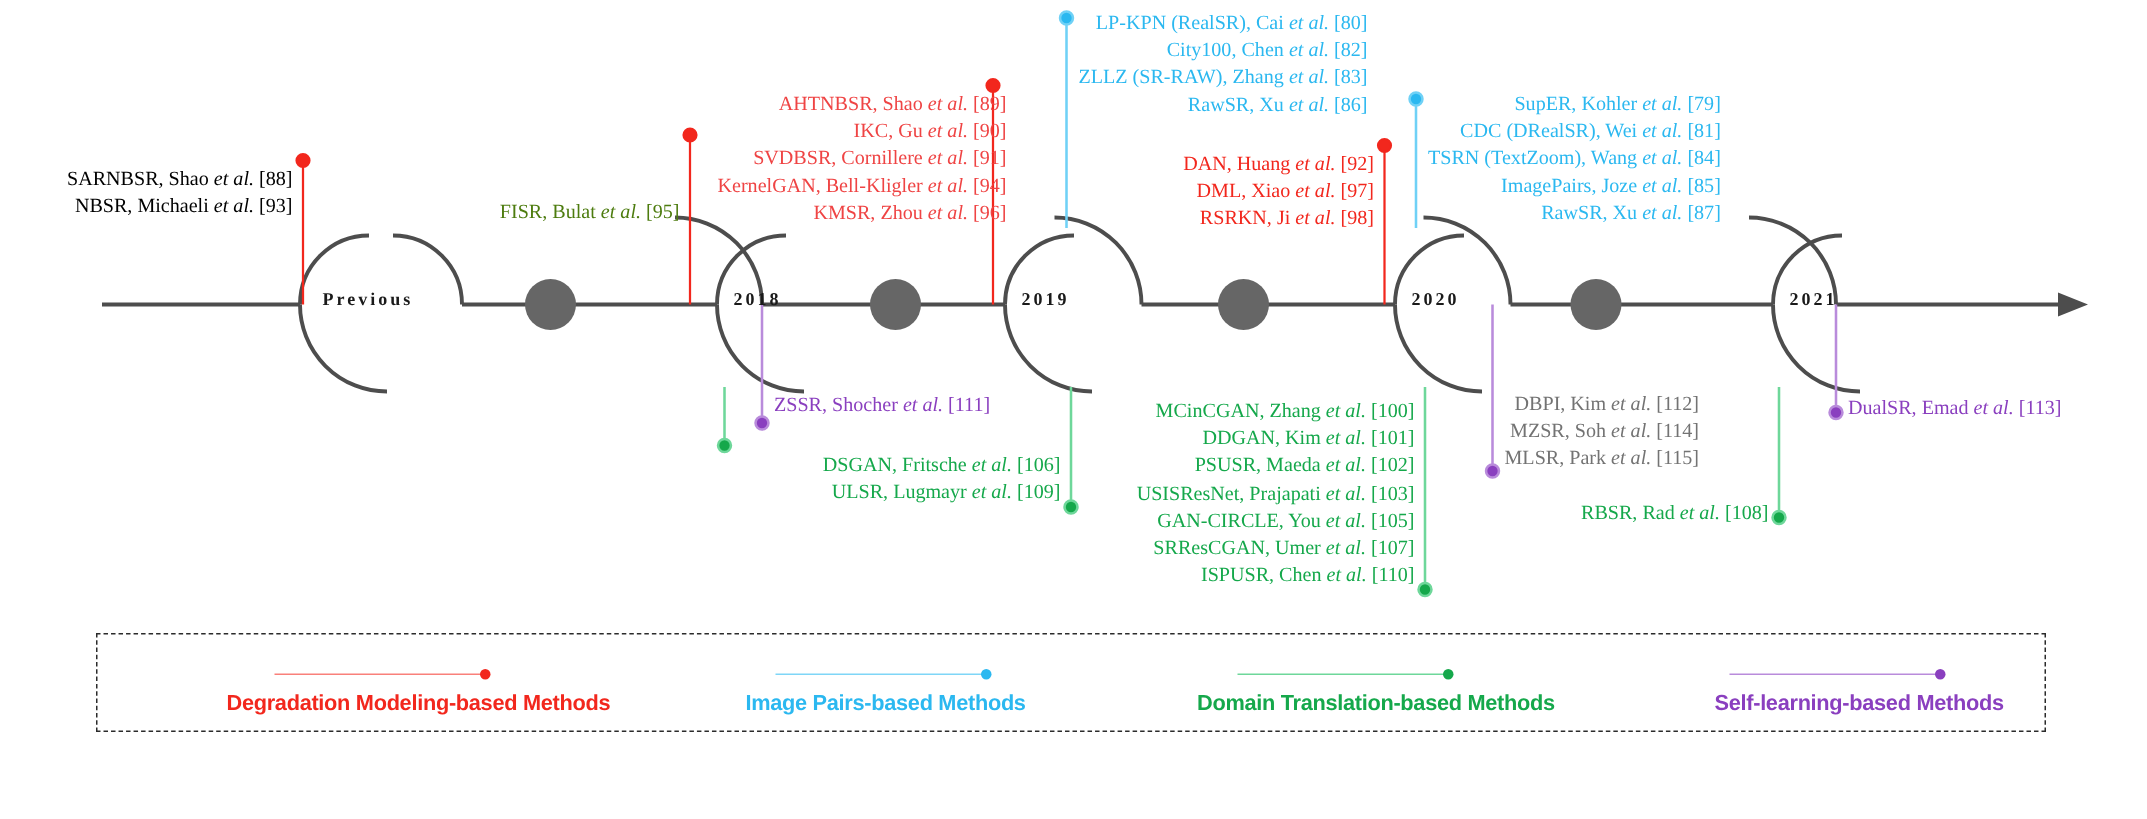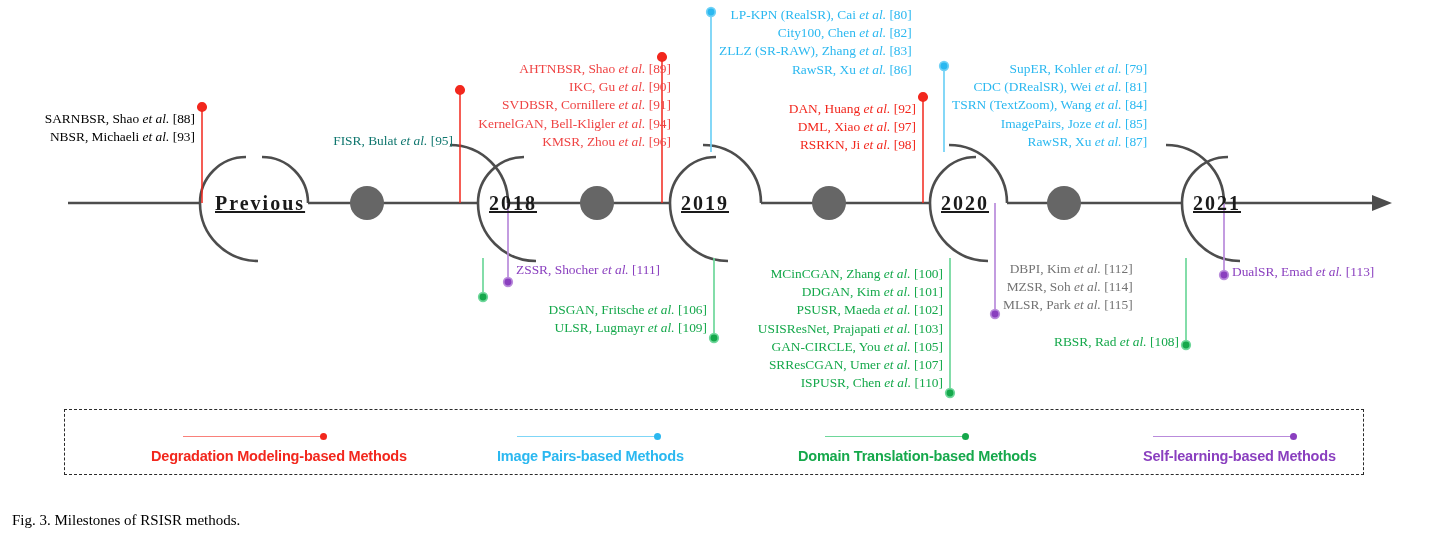--- a/index.html
+++ b/index.html
@@ -24,30 +24,29 @@
 
   .c-red{color:#F2271D;}
   .c-blue{color:#2BB8F0;}
   .c-green{color:#15A84B;}
   .c-purple{color:#8A3FBF;}
 
   .yr{
     position:absolute;
     font-family:"Liberation Serif","DejaVu Serif",serif;
     font-weight:bold;
-    font-size:20px;
+    font-size:12px;
     letter-spacing:2px;
     color:#1a1a1a;
     white-space:nowrap;
-    text-decoration:underline;
   }
 
   
   #legend{
-    position:absolute;left:64px;top:409px;width:1300px;height:66px;
+    position:absolute;left:64px;top:422px;width:1300px;height:66px;
     border:1.6px dashed #2b2b2b;
     box-sizing:border-box;
   }
   .leg-item{position:absolute;top:0;height:66px;}
   .leg-line{position:absolute;height:0;border-top:1.6px solid;top:26px;}
   .leg-dot{position:absolute;width:7px;height:7px;border-radius:50%;top:22.5px;}
   .leg-text{
     position:absolute;top:38px;
     font-family:"Liberation Sans","DejaVu Sans",sans-serif;
     font-weight:bold;font-size:14.5px;white-space:nowrap;
@@ -147,21 +146,21 @@
   <div class="yr" style="left:215px;top:192px;">Previous</div>
   <div class="yr" style="left:489px;top:192px;">2018</div>
   <div class="yr" style="left:681px;top:192px;">2019</div>
   <div class="yr" style="left:941px;top:192px;">2020</div>
   <div class="yr" style="left:1193px;top:192px;">2021</div>
 
   <div class="lbl r c-red" style="right: 1236px; top: 110px; color: #000000;">
       <div>SARNBSR, Shao <i>et al.</i> [88]</div>
       <div>NBSR, Michaeli <i>et al.</i> [93]</div>
     </div>
-  <div class="lbl r c-red" style="right: 978px; top: 132px; color: #0f766e;">
+  <div class="lbl r c-red" style="right: 978px; top: 132px; color: #4d7c0f;">
       <div>FISR, Bulat <i>et al.</i> [95]</div>
     </div>
   <div class="lbl r c-red" style="right: 760px; top: 60px; color: #ef4444;">
       <div>AHTNBSR, Shao <i>et al.</i> [89]</div>
       <div>IKC,  Gu <i>et al.</i> [90]</div>
       <div>SVDBSR, Cornillere <i>et al.</i>  [91]</div>
       <div>KernelGAN, Bell-Kligler <i>et al.</i>  [94]</div>
       <div>KMSR, Zhou <i>et al.</i>  [96]</div>
     </div>
   <div class="lbl r c-red" style="right: 515px; top: 100px; color: rgb(242, 39, 29);">
@@ -227,15 +226,14 @@
       <div class="leg-dot bg-green" style="left:137px;"></div>
       <div class="leg-text" style="left:-27px;color:#15A84B;">Domain Translation-based Methods</div>
     </div>
     <div class="leg-item" style="left:1088px;">
       <div class="leg-line bd-purple" style="left:0;width:140px;"></div>
       <div class="leg-dot bg-purple" style="left:137px;"></div>
       <div class="leg-text" style="left:-10px;color:#8A3FBF;">Self-learning-based Methods</div>
     </div>
   </div>
 
-  <div id="caption">Fig. 3.  Milestones of RSISR methods.</div>
 
 </div>
 
 </body></html>

